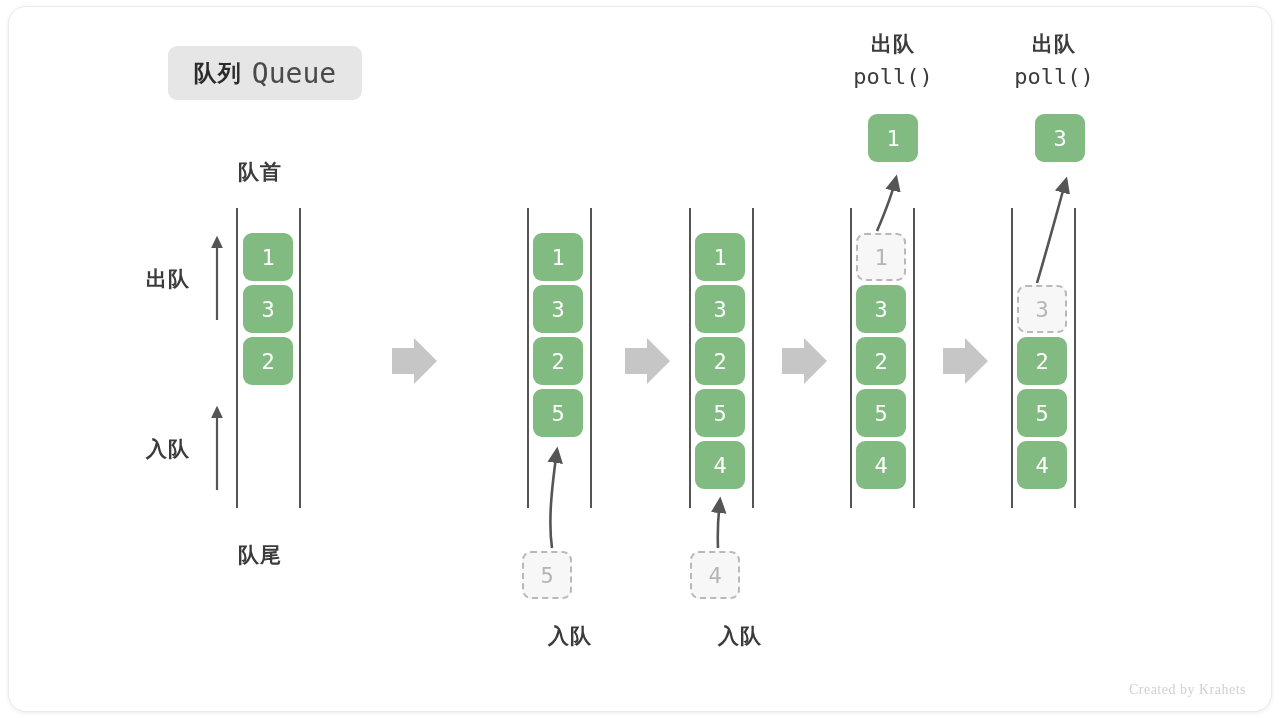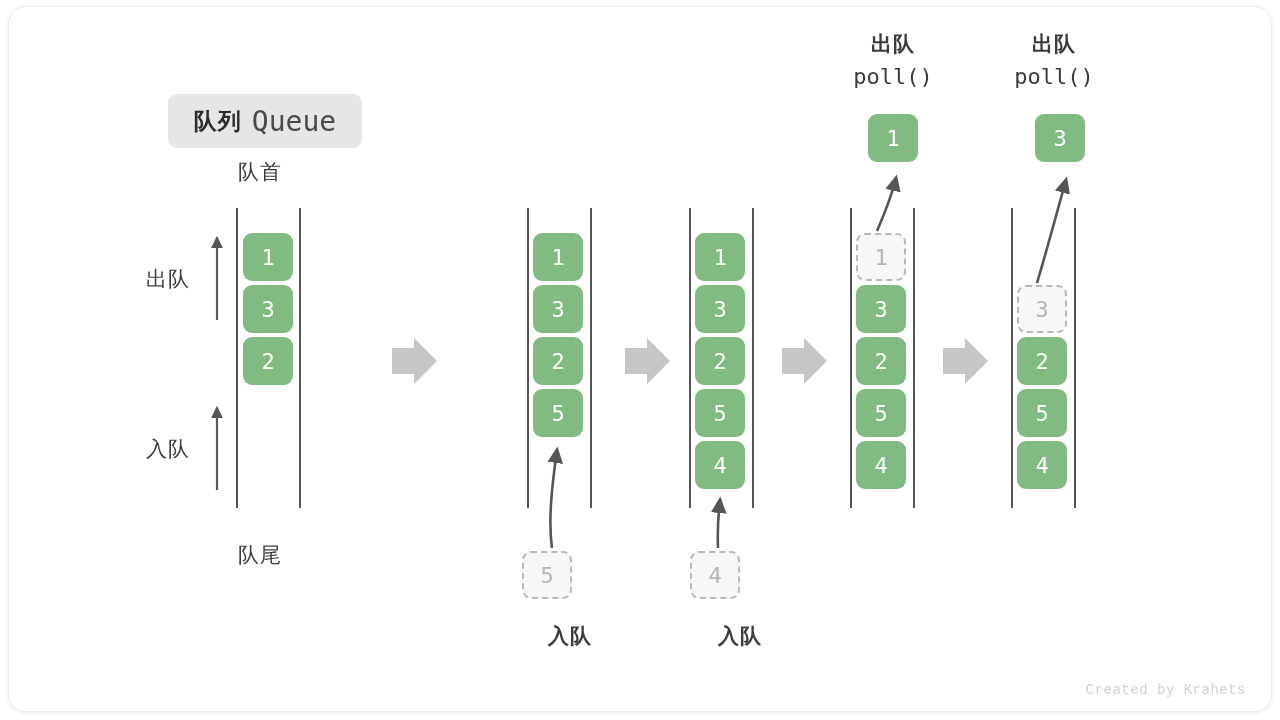--- a/index.html
+++ b/index.html
@@ -34,21 +34,20 @@
     left: 168px;
     top: 46px;
     width: 194px;
     height: 54px;
     background: #e6e6e6;
     border-radius: 9px;
     display: flex;
     align-items: center;
     justify-content: center;
     gap: 10px;
-    margin-top: 48px;
   }
   .title-cn {
     font-size: 23px;
     font-weight: bold;
     color: #2b2b2b;
     letter-spacing: 1px;
   }
   .title-en {
     font-family: "DejaVu Sans Mono", monospace;
     font-size: 28px;
@@ -80,21 +79,21 @@
   .box.ghost {
     background: #f7f7f7;
     border: 2px dashed #b8b8b8;
     color: #b5b5b5;
   }
 
   
   .cn-label {
     position: absolute;
     font-size: 21px;
-    font-weight: normal;
+    font-weight: bold;
     color: #3b3b3b;
     letter-spacing: 1px;
     white-space: nowrap;
   }
 
   
   .op-caption {
     position: absolute;
     text-align: center;
     white-space: nowrap;
@@ -116,21 +115,21 @@
   .op-caption .op-arg {
     color: #4e9a4e;
     font-weight: bold;
   }
 
   
   .watermark {
     position: absolute;
     right: 34px;
     bottom: 22px;
-    font-family: Liberation Mono, monospace;
+    font-family: Liberation Serif, serif;
     font-size: 14px;
     color: #d0d0d0;
     letter-spacing: 0.5px;
   }
 
   svg.overlay {
     position: absolute;
     left: 0;
     top: 0;
     width: 1280px;

